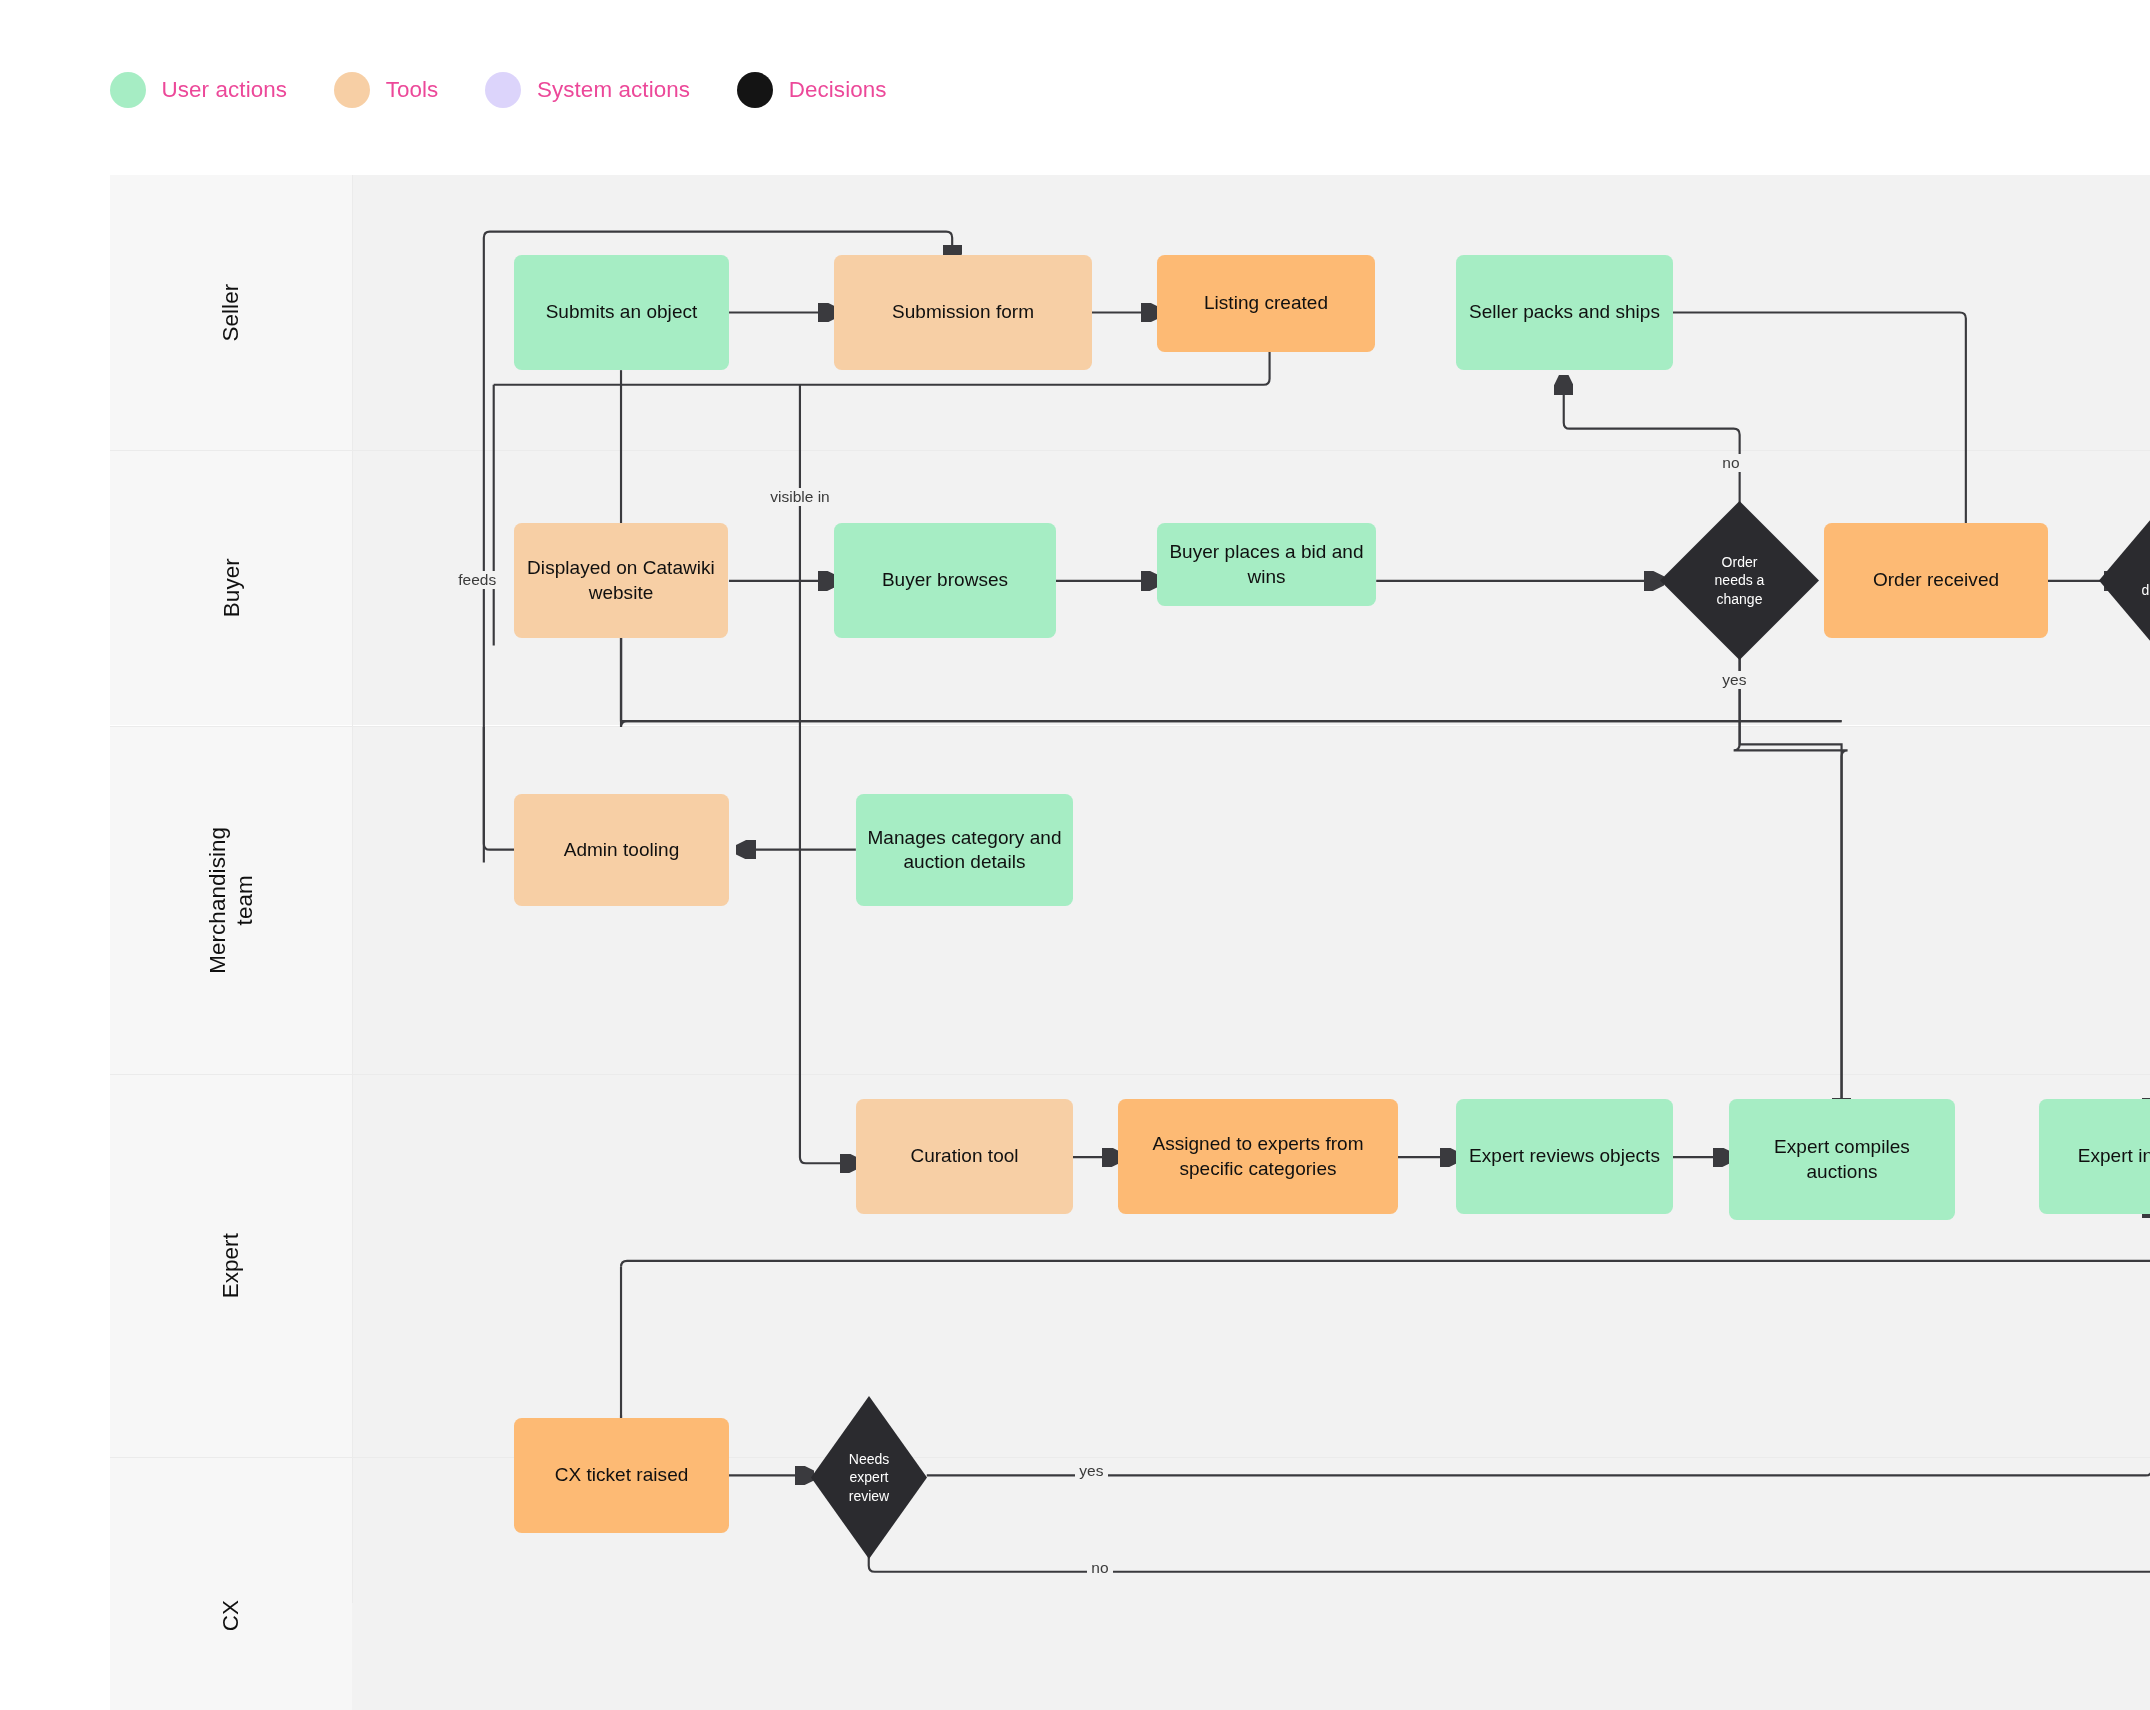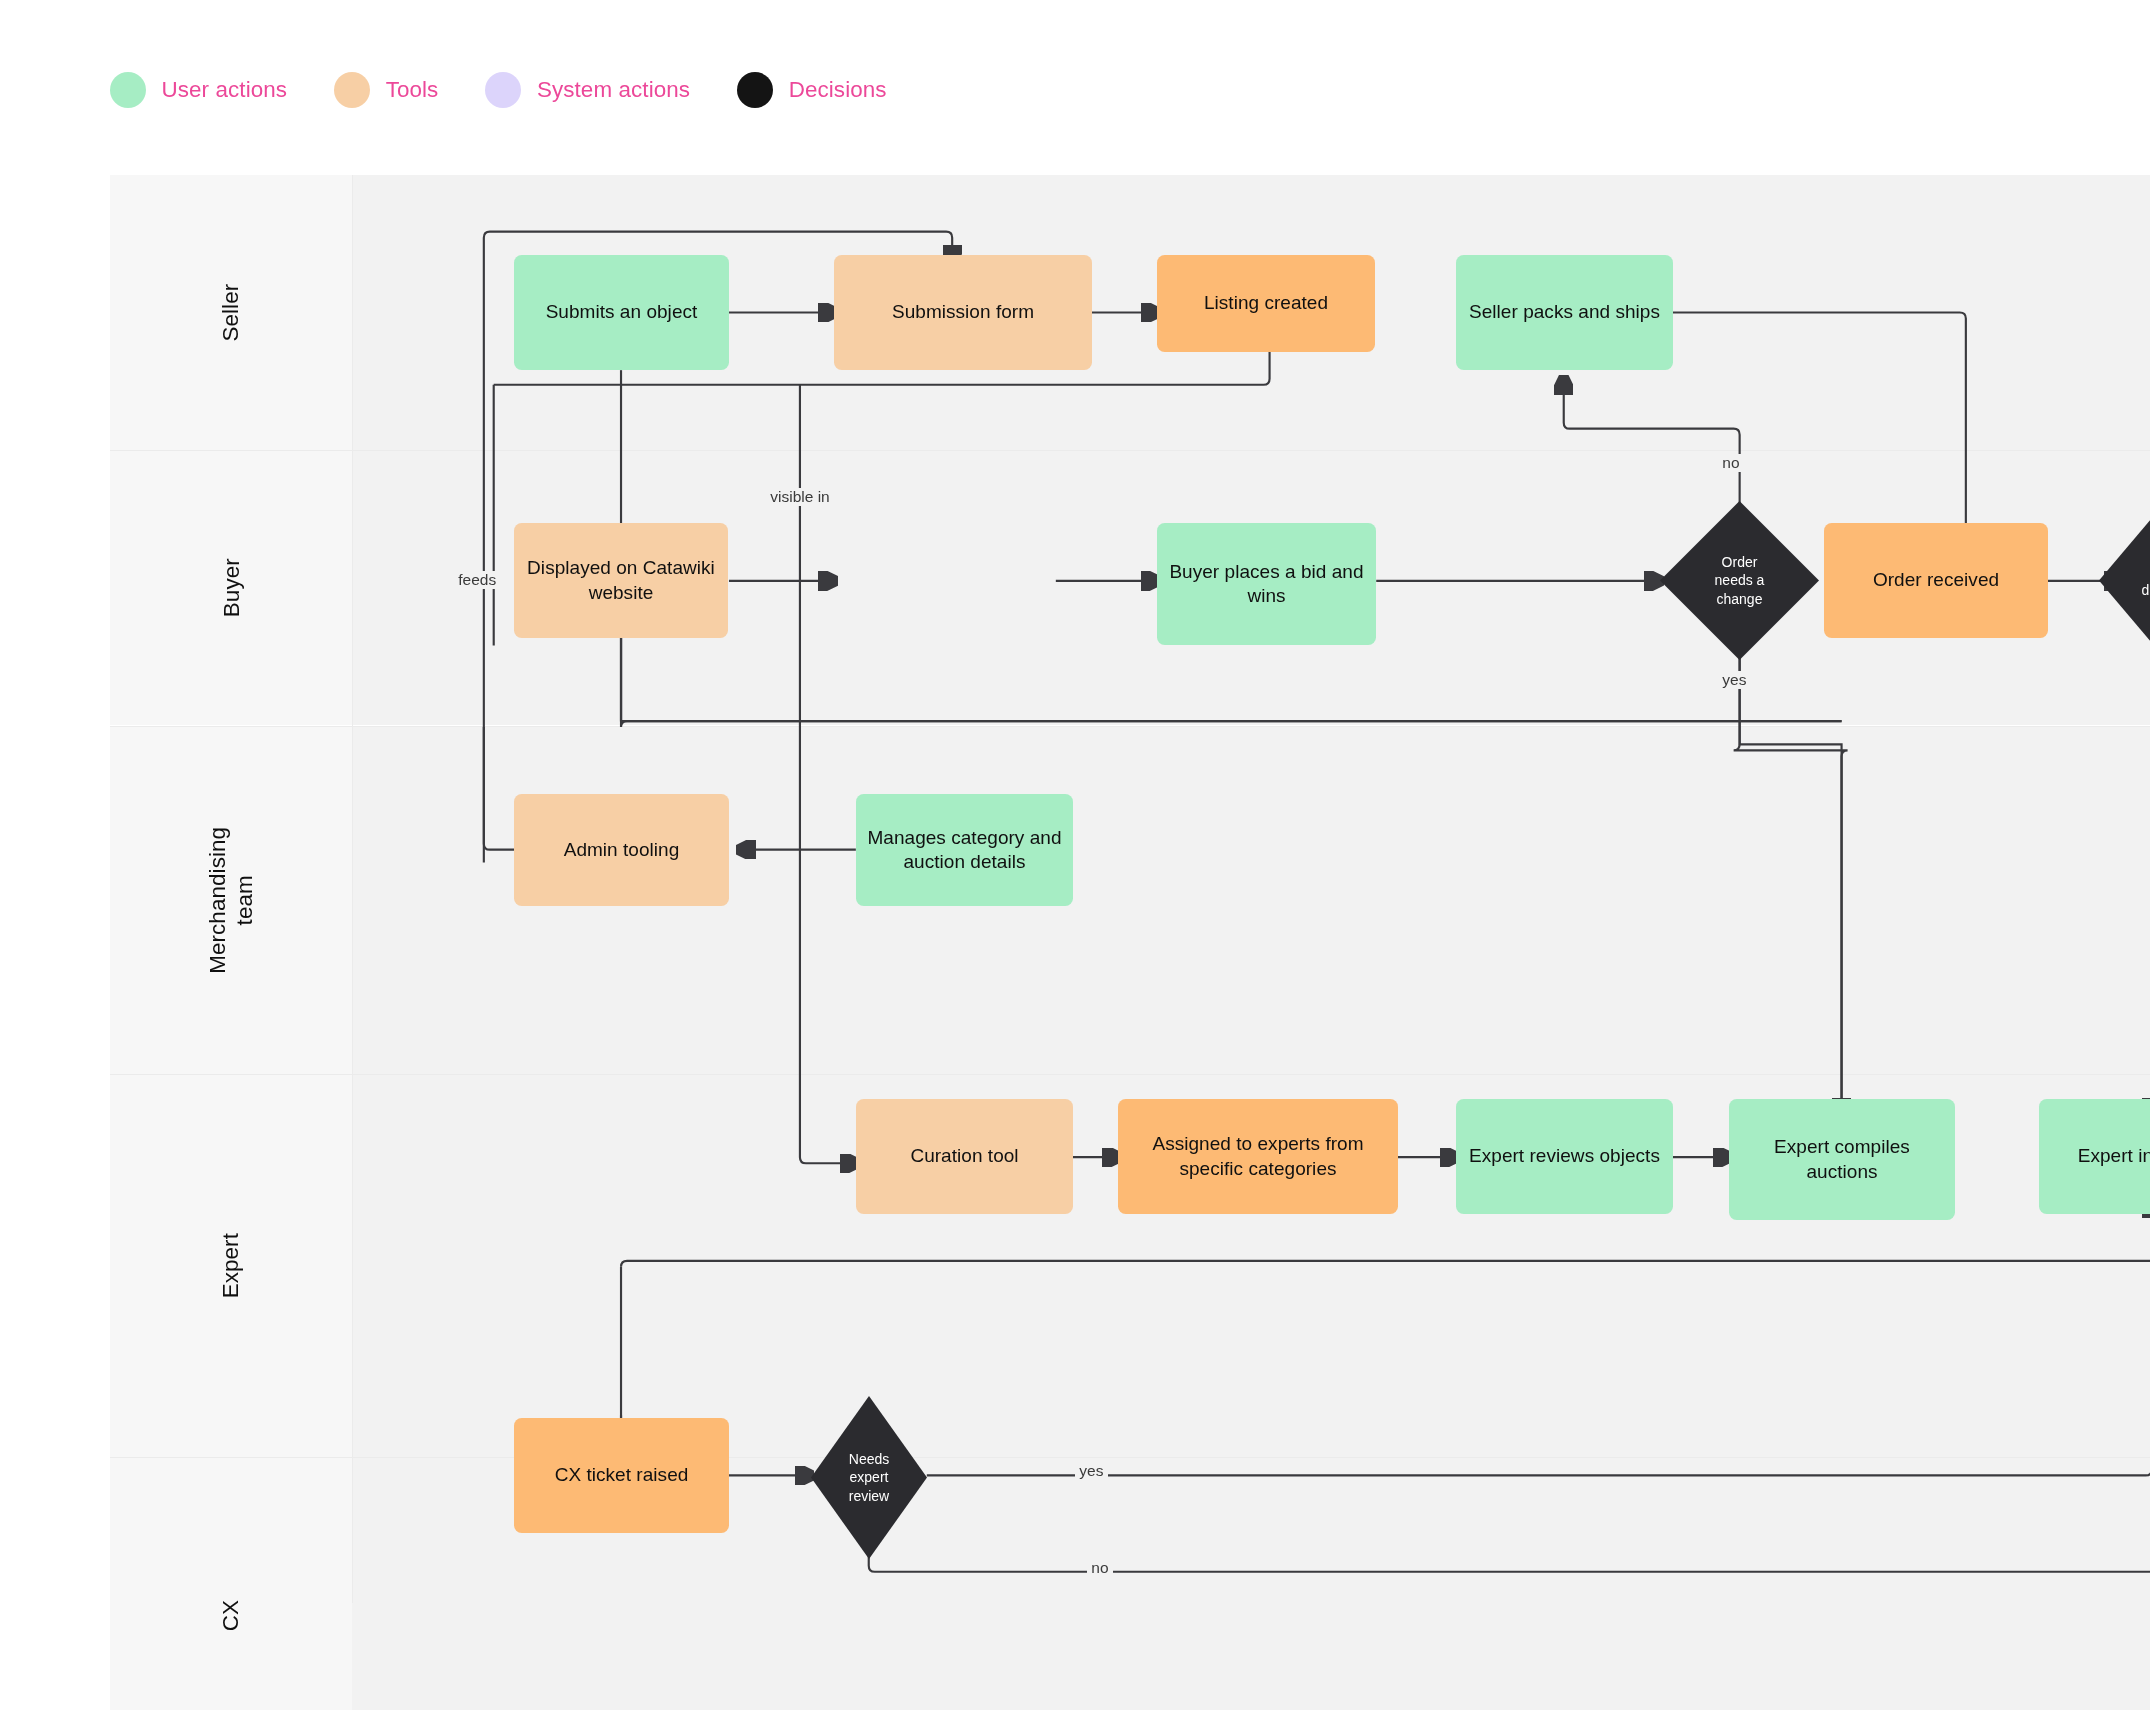--- a/index.html
+++ b/index.html
@@ -190,22 +190,23 @@
   <div class="node green" style="left:514px;top:255px;width:215px;height:115px;">Submits an object</div>
 
   <div class="node tool" style="left:834px;top:255px;width:258px;height:115px;">Submission form</div>
 
   <div class="node system" style="left:1157px;top:255px;width:218px;height:97px;">Listing created</div>
 
   <div class="node green" style="left:1456px;top:255px;width:217px;height:115px;">Seller packs and ships</div>
 
   <div class="node tool" style="left:514px;top:523px;width:214px;height:115px;">Displayed on Catawiki website</div>
 
-
-  <div class="node green" style="left:1157px;top:523px;width:219px;height:122px;">Buyer places a bid and wins</div>
+  <div class="node green" style="left:834px;top:523px;width:222px;height:115px;">Buyer browses</div>
+
+  <div class="node green" style="left:1157px;top:523px;width:219px;height:83px;">Buyer places a bid and wins</div>
 
   <div class="node system" style="left:1824px;top:523px;width:224px;height:115px;">Order received</div>
 
   <div class="node tool" style="left:514px;top:794px;width:215px;height:112px;">Admin tooling</div>
 
   <div class="node green" style="left:856px;top:794px;width:217px;height:112px;">Manages category and auction details</div>
 
   <div class="node tool" style="left:856px;top:1099px;width:217px;height:115px;">Curation tool</div>
 
   <div class="node system" style="left:1118px;top:1099px;width:280px;height:115px;">Assigned to experts from specific categories</div>

